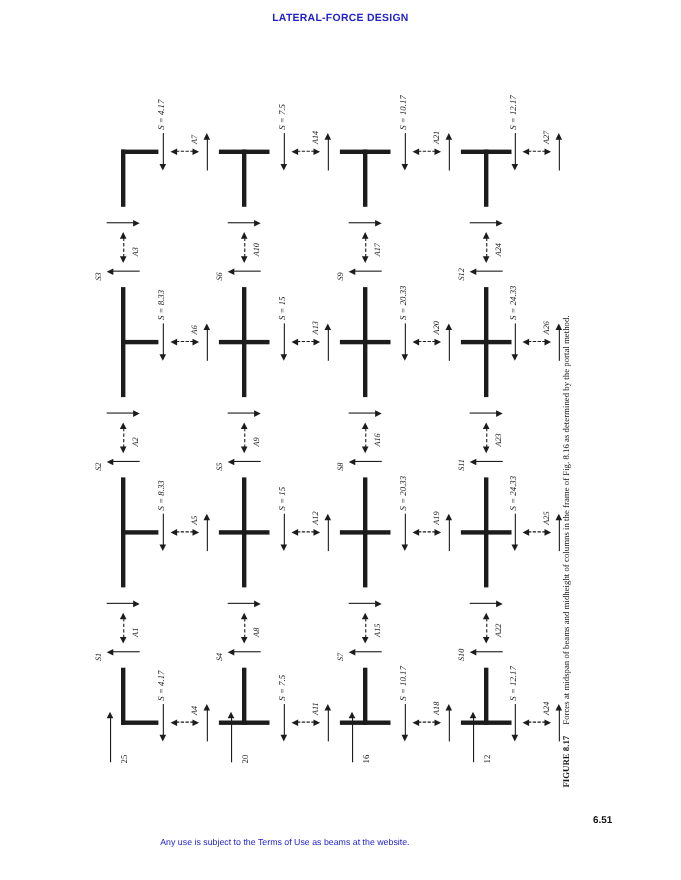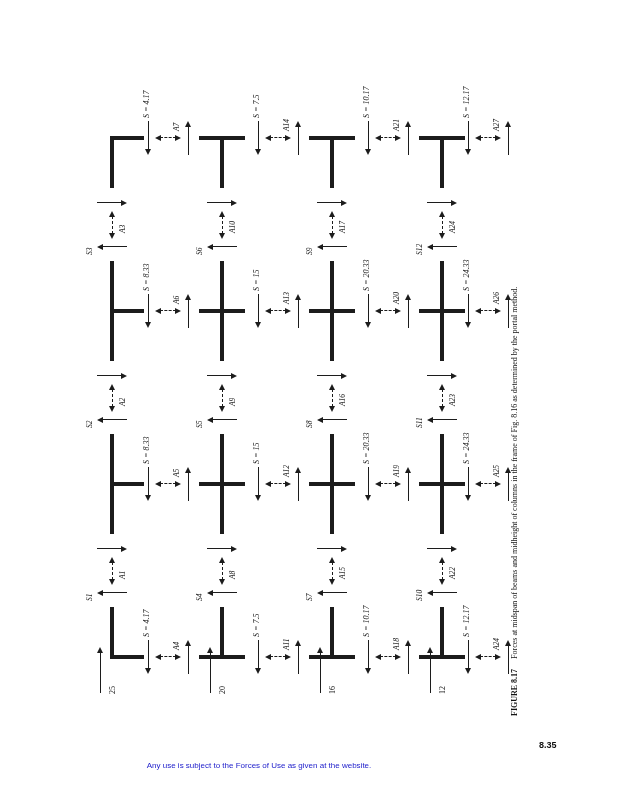--- a/index.html
+++ b/index.html
@@ -23,20 +23,21 @@
   .fload{position:absolute;font:8px "Liberation Serif",serif;color:#141414;white-space:nowrap;}
   .caption{position:absolute;left:20px;top:428px;font:8px "Liberation Serif",serif;
            color:#141414;white-space:nowrap;}
   .cap-b{font-weight:700;padding-right:10px;}
 </style>
 </head>
 <body>
 
 <div class="page">
 
+  <div class="header">LATERAL-FORCE DESIGN</div>
 
   <div class="fig-wrap">
     <div class="fig-rot" id="fig">
       <div class="caption"><span class="cap-b">FIGURE 8.17</span><span class="cap-t">Forces at midspan of beams and midheight of columns in the frame of Fig. 8.16 as determined by the portal method.</span></div>
     <div class="bar" style="left: 77px; top: 28px; width: 52px; height: 4px;"></div>
         <div class="bar" style="left: 77px; top: 28px; width: 4px; height: 34px;"></div>
         <div class="bar" style="left: 202px; top: 28px; width: 100px; height: 4px;"></div>
         <div class="bar" style="left: 250px; top: 28px; width: 4px; height: 34px;"></div>
         <div class="bar" style="left: 375px; top: 28px; width: 100px; height: 4px;"></div>
         <div class="bar" style="left: 423px; top: 28px; width: 4px; height: 34px;"></div>
@@ -326,19 +327,19 @@
         <div class="fload" style="left: 42px; top: 136px;">20</div>
         <div class="bar" style="left: 43px; top: 238px; width: 41px; height: 1px;"></div>
         <div class="ah" style="left: 83px; top: 235px; border-top: 3.5px solid transparent; border-bottom: 3.5px solid transparent; border-left: 6px solid rgb(28, 28, 28);"></div>
         <div class="fload" style="left: 42px; top: 246px;">16</div>
         <div class="bar" style="left: 43px; top: 348px; width: 41px; height: 1px;"></div>
         <div class="ah" style="left: 83px; top: 345px; border-top: 3.5px solid transparent; border-bottom: 3.5px solid transparent; border-left: 6px solid rgb(28, 28, 28);"></div>
         <div class="fload" style="left: 42px; top: 356px;">12</div>
       </div>
   </div>
 
-  <div class="pagenum">8.35</div>
+  <div class="pagenum">6.51</div>
 
   <div class="footer">
-    <div class="fline">Any use is subject to the Forces of Use as given at the website.</div>
+    <div class="fline">Any use is subject to the Terms of Use as beams at the website.</div>
   </div>
 
 </div>
 
 </body></html>

